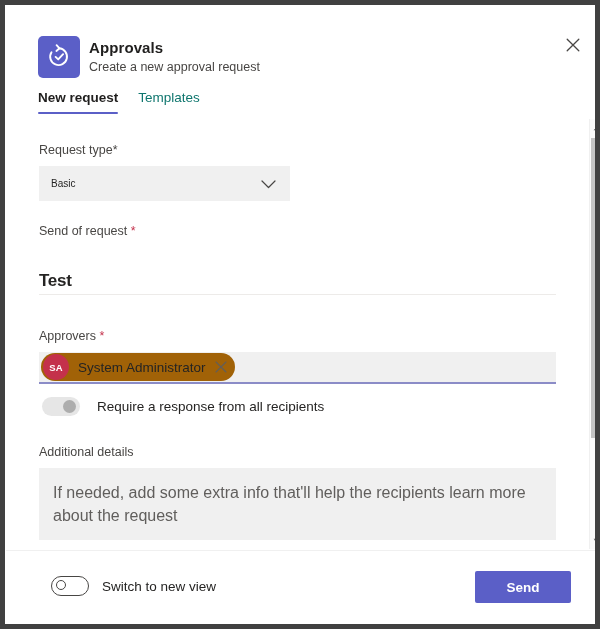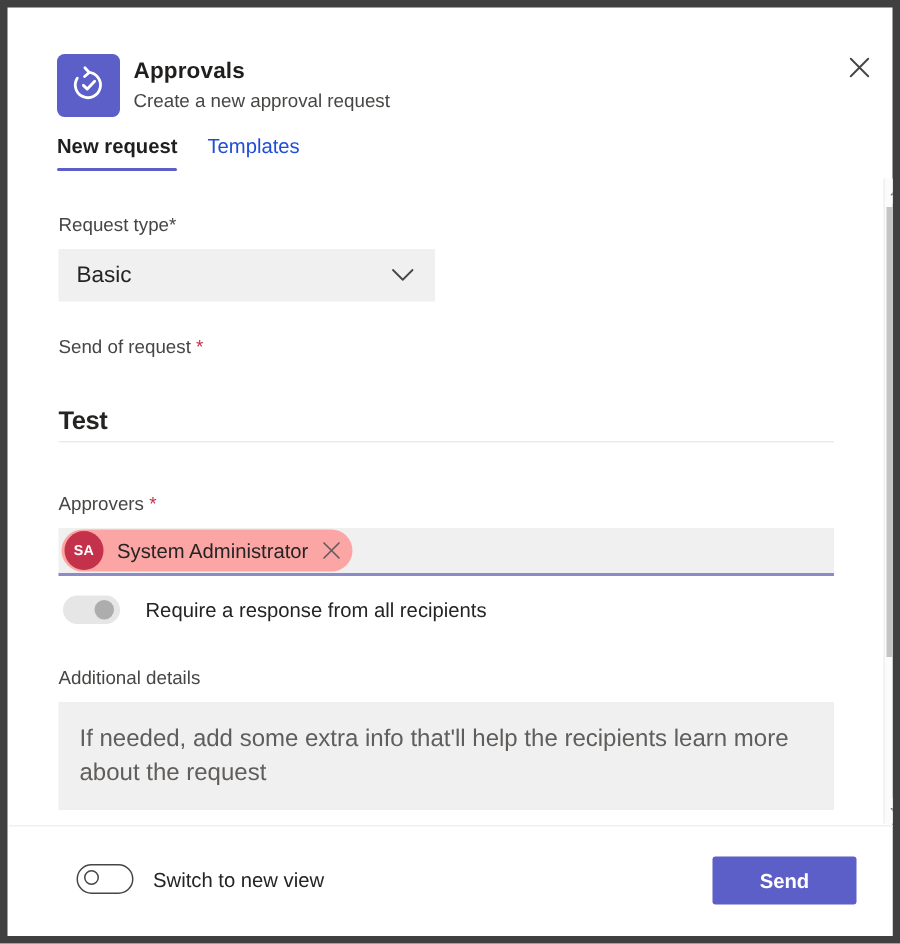--- a/index.html
+++ b/index.html
@@ -81,21 +81,21 @@
     padding-bottom: 9px;
     margin-right: 20px;
     cursor: pointer;
     white-space: nowrap;
   }
   .tab.active {
     font-weight: bold;
     color: #201f1e;
   }
   .tab.inactive {
-    color: #1d4ed8;
+    color: #0f766e;
   }
   .tab.active::after {
     content: "";
     position: absolute;
     left: 0; right: 0;
     bottom: 0;
     height: 2px;
     background: #5b5fc7;
     border-radius: 1px;
   }
@@ -127,21 +127,21 @@
     position: absolute;
     left: 33px; top: 47px;
     width: 251px; height: 35px;
     background: #f0f0f0;
     display: flex;
     align-items: center;
     cursor: pointer;
   }
   .select-value {
     margin-left: 12px;
-    font-size: 15px;
+    font-size: 10px;
     color: #252423;
   }
   .select-chevron {
     position: absolute;
     right: 14px;
     top: 50%;
     transform: translateY(-50%);
     display: block;
   }
 
@@ -176,21 +176,21 @@
     background: #f0f0f0;
     border-bottom: 2px solid #8b8cc7;
     display: flex;
     align-items: center;
     box-sizing: border-box;
   }
   .person-chip {
     display: flex;
     align-items: center;
     height: 28px;
-    background: #fca5a5;
+    background: #a16207;
     border-radius: 14px;
     padding: 0 6px 0 2px;
     margin-left: 2px;
   }
   .avatar {
     width: 26px; height: 26px;
     border-radius: 50%;
     background: #c4314b;
     color: #ffffff;
     font-size: 9.5px;

